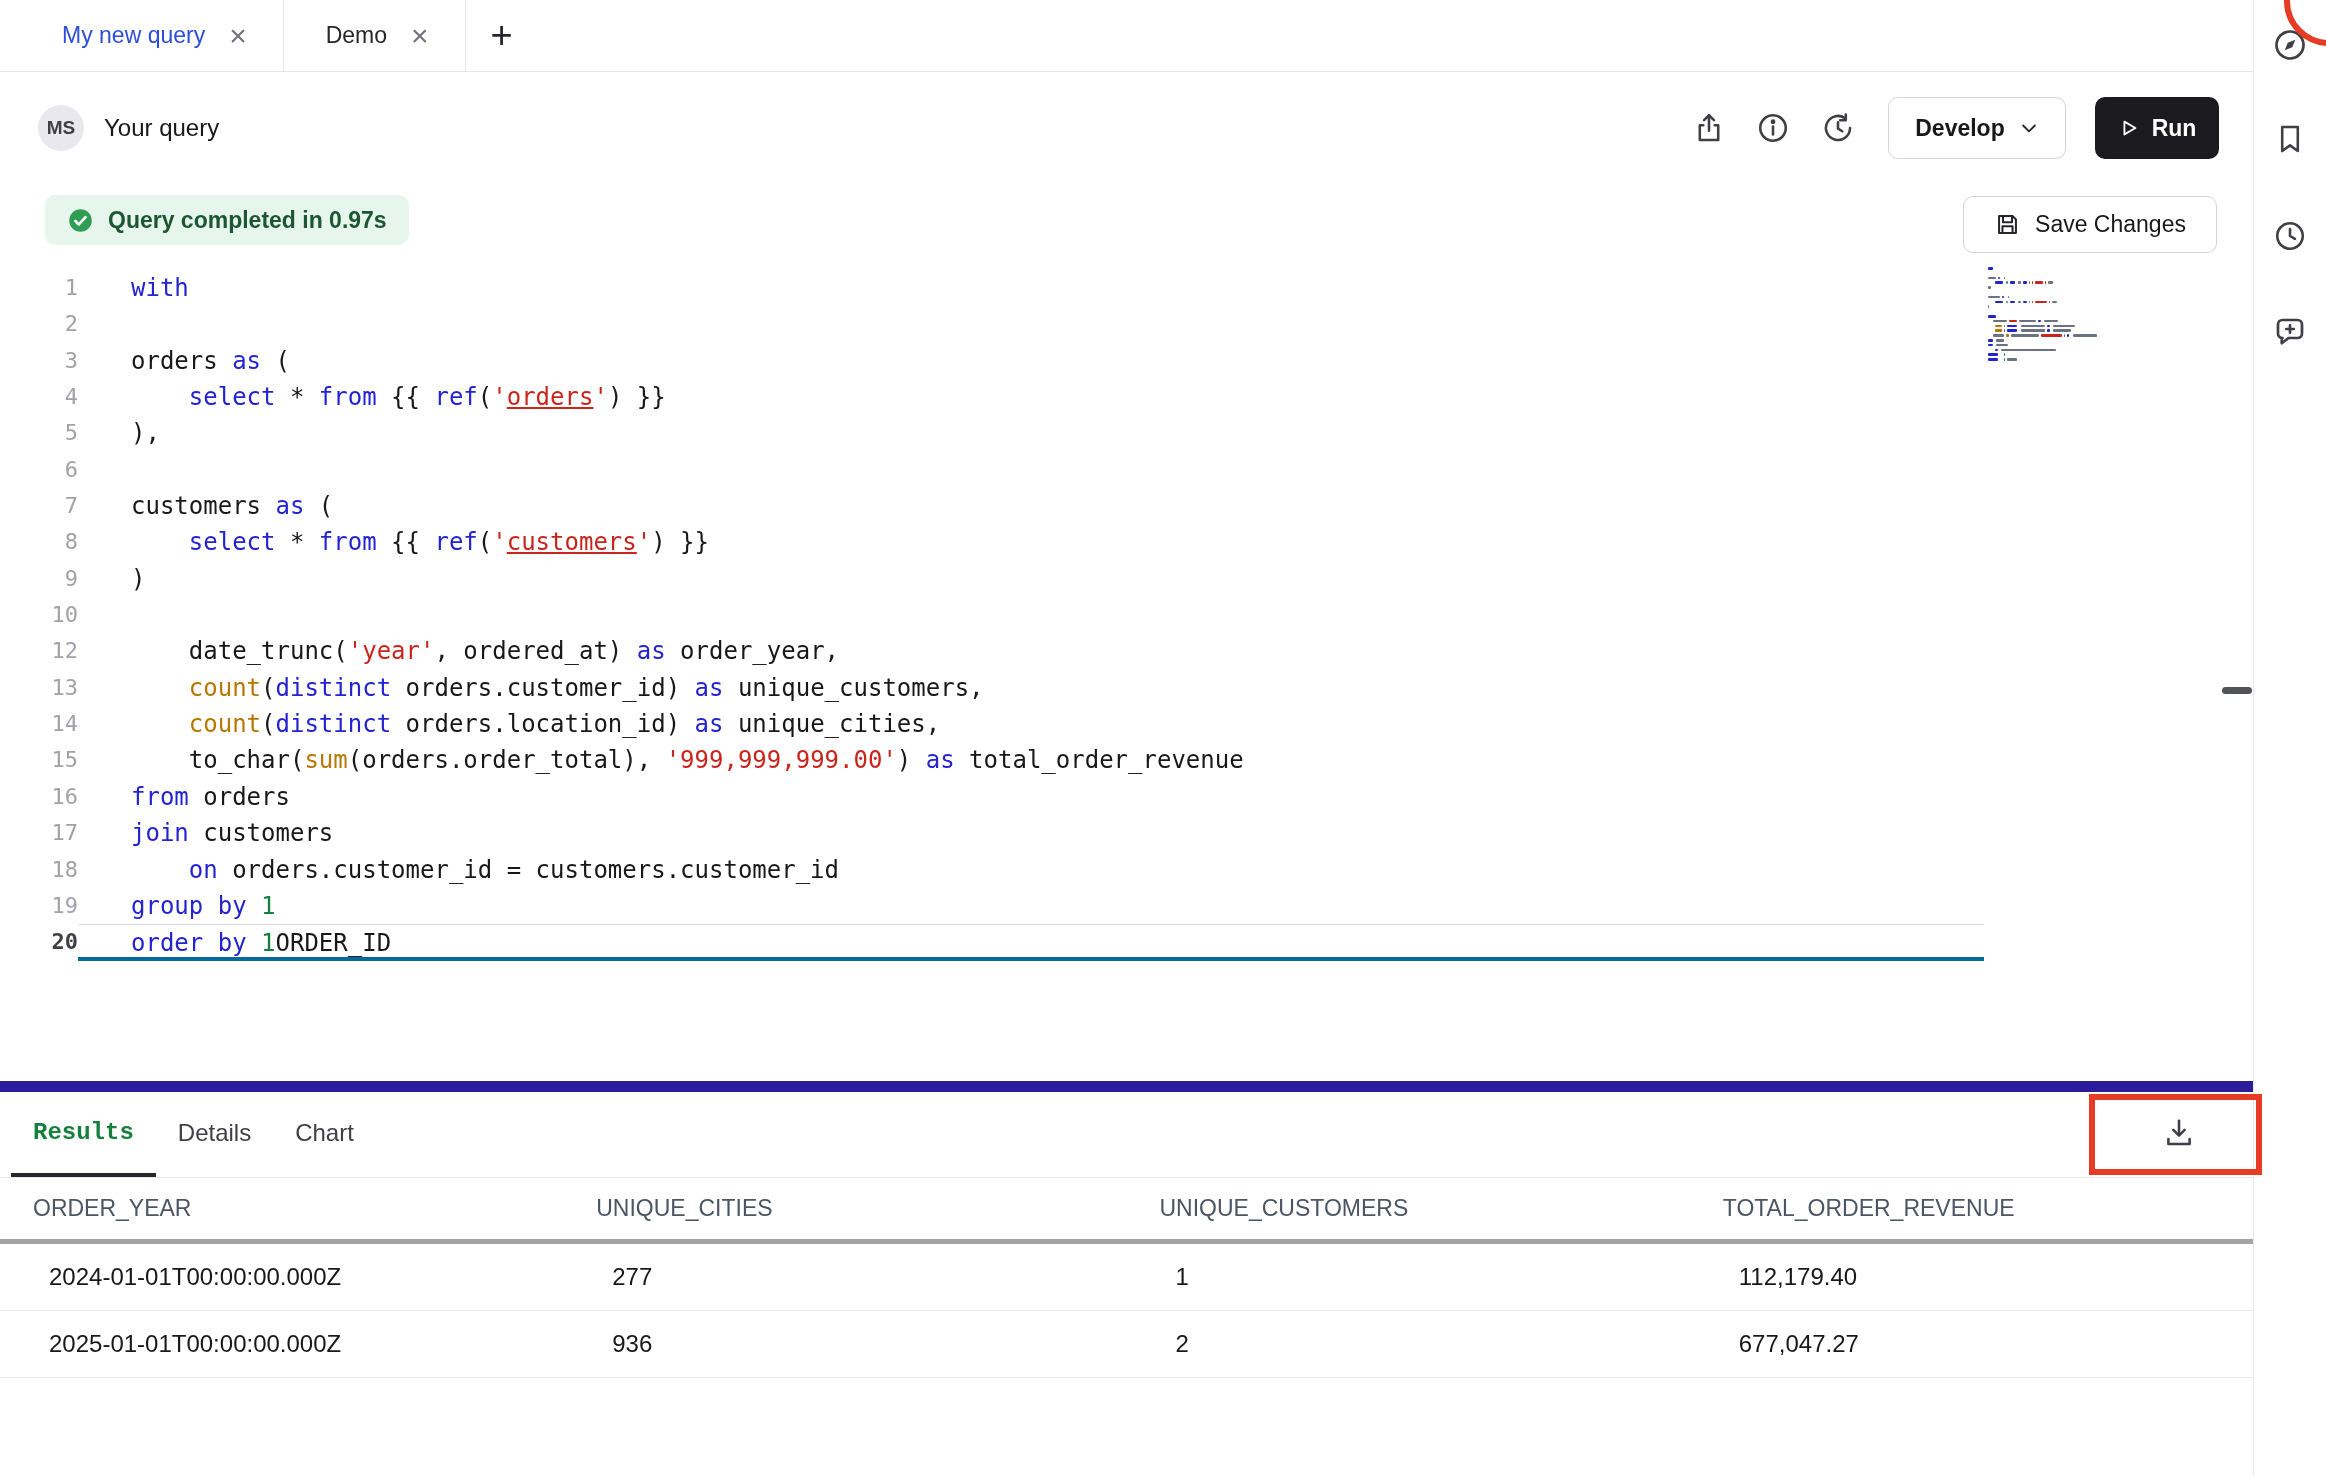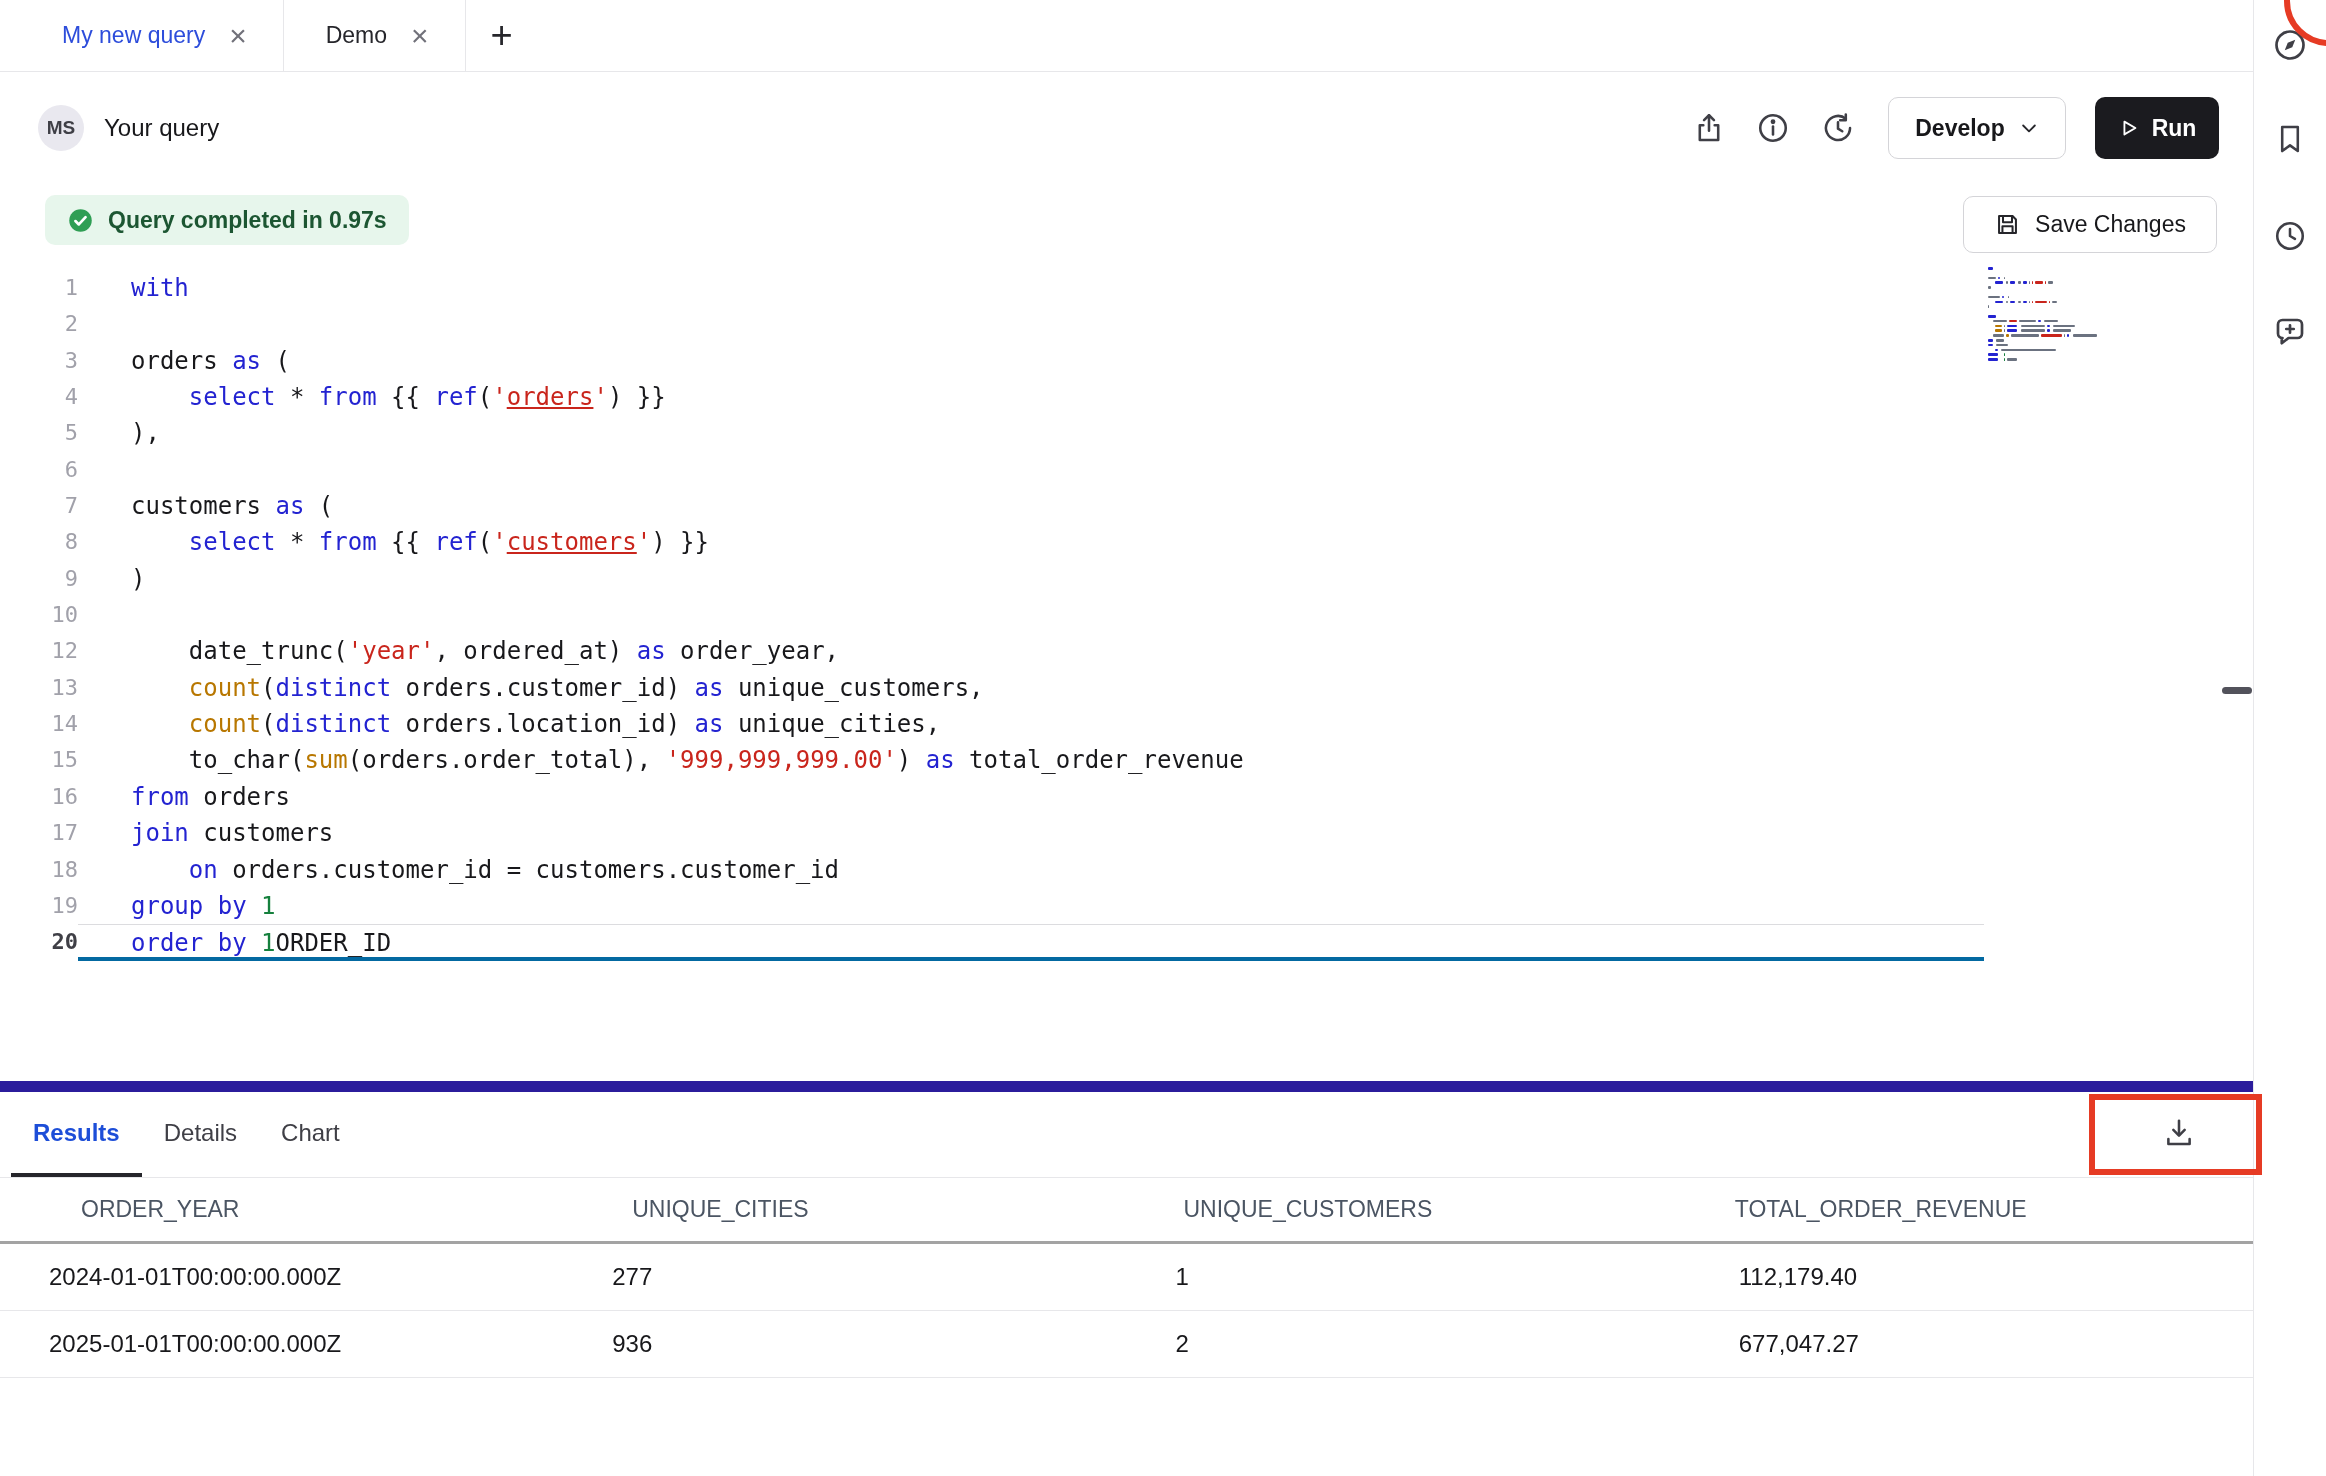--- a/index.html
+++ b/index.html
@@ -66,24 +66,24 @@
 
   .resize-dash { position:absolute; left:2222px; top:687px; width:30px; height:7px; border-radius:4px; background:#52525b; }
 
   
   .divider { position:absolute; top:1081px; left:0; width:2253px; height:11px; background:var(--divider,#2b1c9c); }
 
   
   .results { position:absolute; top:1092px; left:0; width:2253px; bottom:0; }
   .rtabs { position:relative; display:flex; align-items:stretch; height:86px; border-bottom:1px solid #e7e7ea; padding-left:11px; }
   .rtab { display:flex; align-items:center; padding:0 22px; font-size:24px; color:#3f3f46; border-bottom:4px solid transparent; }
-  .rtab.active { color:#1d4ed8; font-weight:700; border-bottom-color:#26262b; }
+  .rtab.active { color:#15803d; font-weight:700; border-bottom-color:#26262b;font-family:Liberation Mono, monospace; }
   .dlbtn { position:absolute; left:2147px; top:9px; width:64px; height:62px; display:flex; align-items:center; justify-content:center; }
 
-  .thead { display:grid; grid-template-columns:repeat(4,1fr); height:66px; align-items:center; border-bottom:3px solid #a3a3a3;padding-left:48px; }
+  .thead { display:grid; grid-template-columns:repeat(4,1fr); height:66px; align-items:center; border-bottom:5px solid #a3a3a3; }
   .th { padding-left:33px; font-size:23px; color:#4b5563; font-weight:500; }
   .tr { display:grid; grid-template-columns:repeat(4,1fr); height:67px; align-items:center; border-bottom:1px solid #e7e7ea; }
   .td { padding-left:49px; font-size:24px; color:#18181b; }
 
   
   .sidebar { position:absolute; top:0; right:0; width:73px; height:100%; border-left:1px solid #e7e7ea; background:#fff; z-index:10; }
   .sbtn { position:absolute; left:50%; transform:translateX(-50%); width:44px; height:44px; display:flex; align-items:center; justify-content:center; }
   .sb1 { top:23px; } .sb2 { top:117px; } .sb3 { top:214px; } .sb4 { top:310px; }
 
   

